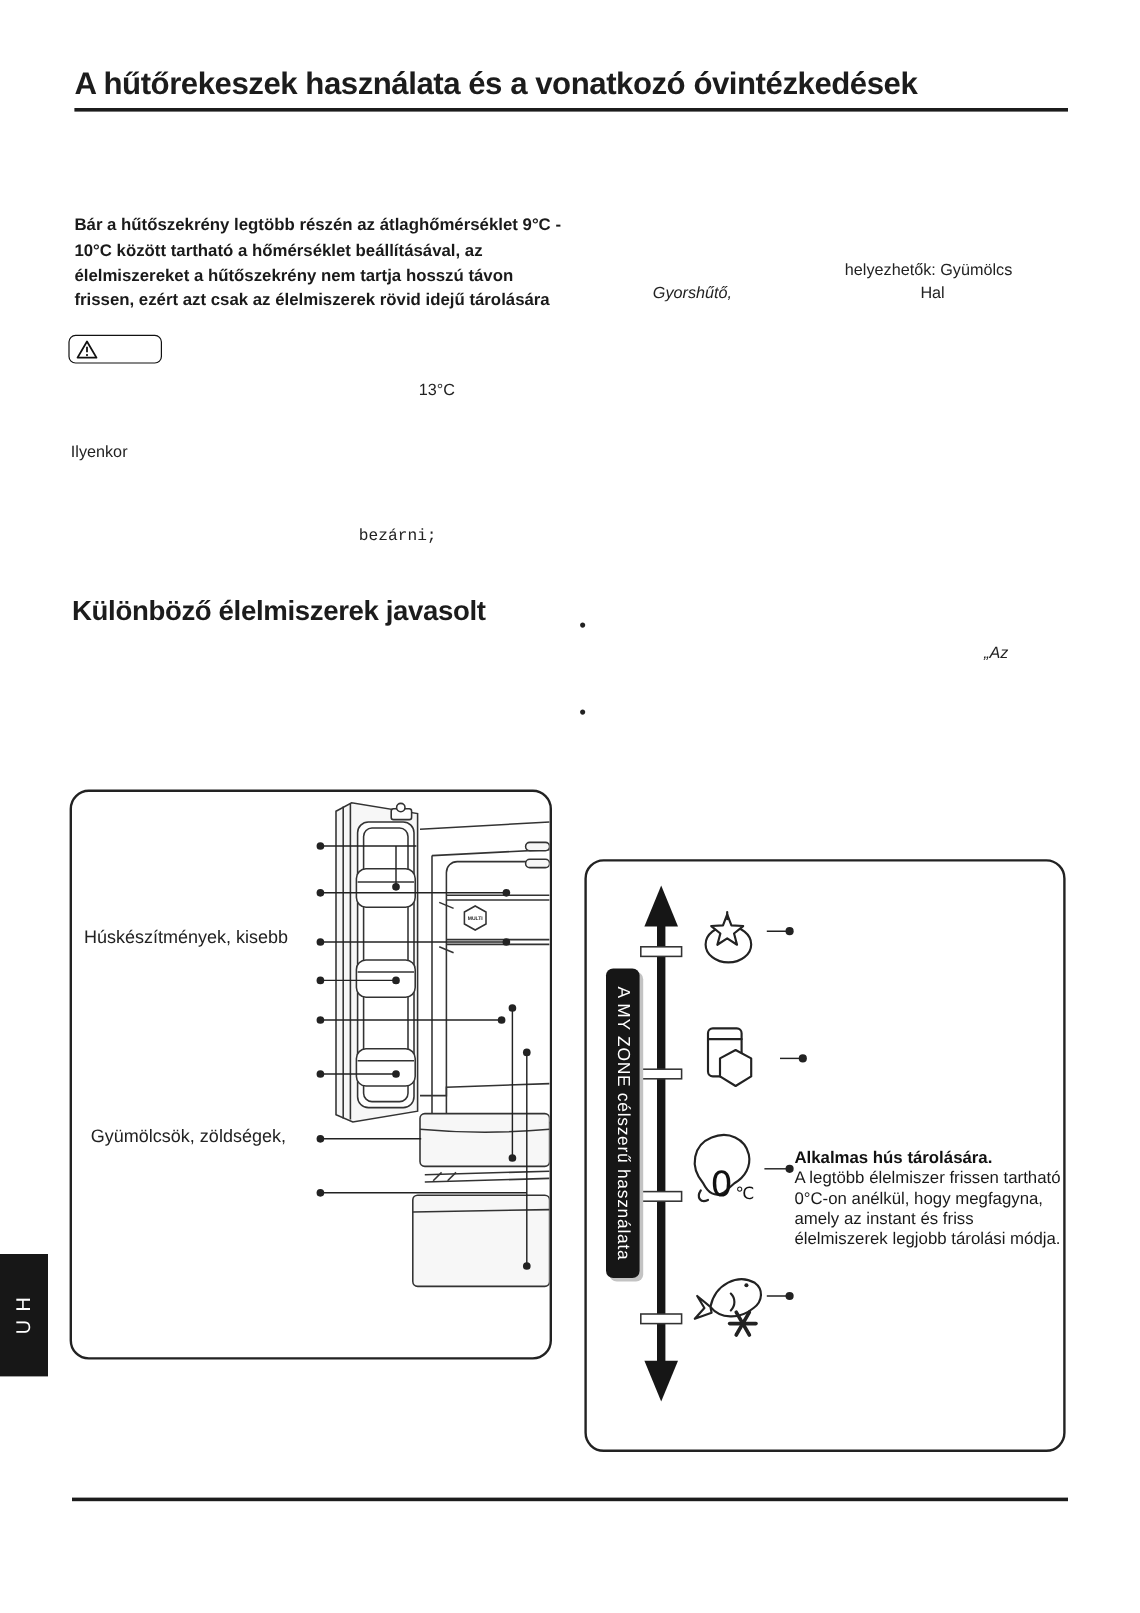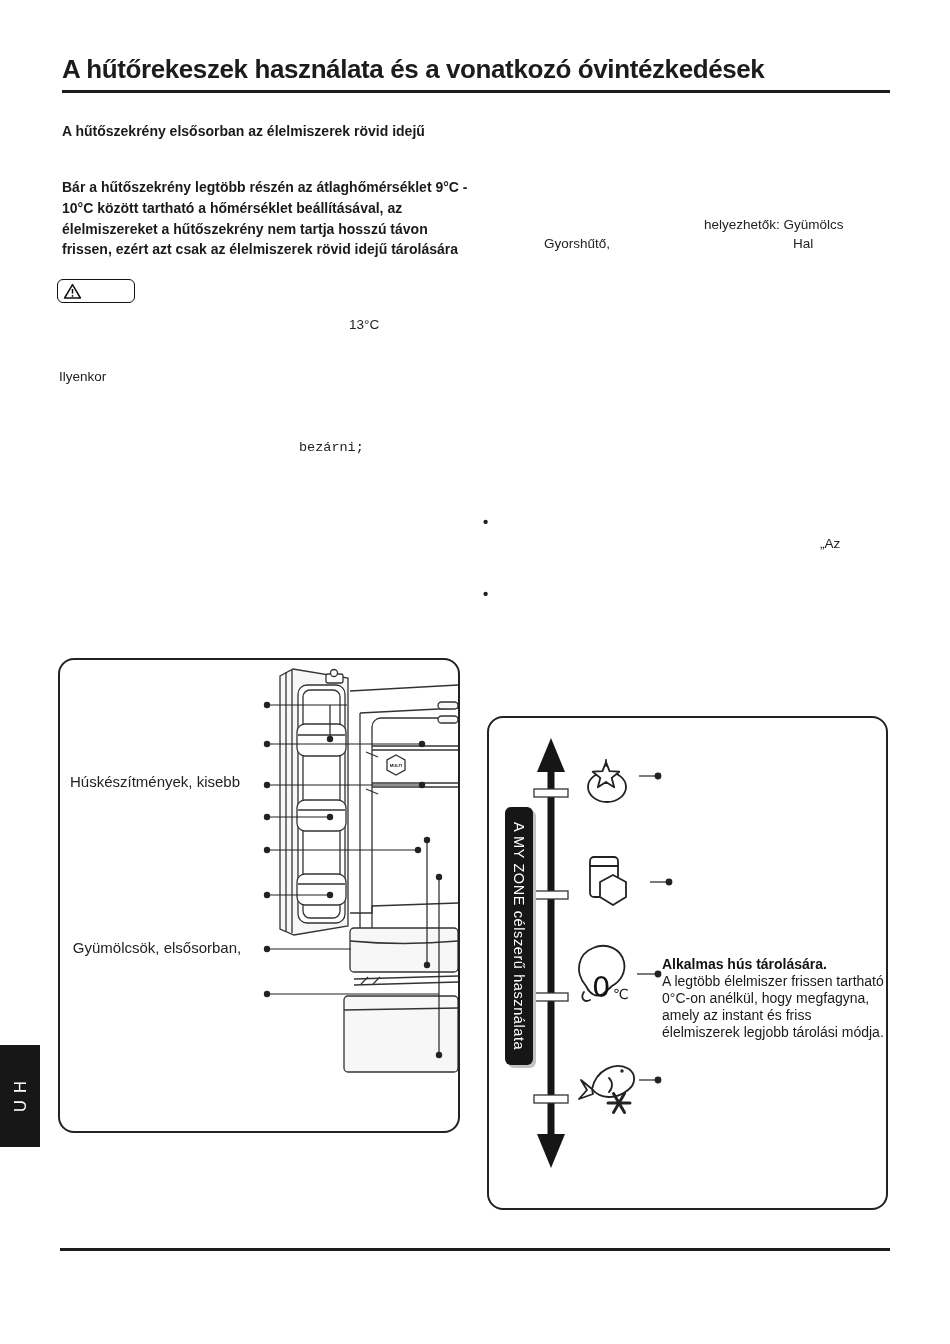--- a/index.html
+++ b/index.html
@@ -9,26 +9,26 @@
   }
   .abs{position:absolute;}
   
   .title{left:62px;top:54px;width:830px;font-size:26px;font-weight:bold;letter-spacing:-0.4px;color:#1c1c1c;}
   .title-rule{left:62px;top:90px;width:828px;height:3px;background:#1c1c1c;}
   
   .lead{left:62px;top:121px;width:420px;font-size:14px;font-weight:bold;line-height:20.5px;}
   .body-par{left:62px;top:177px;width:410px;font-size:14px;font-weight:bold;line-height:20.8px;}
   .frag{font-size:13.5px;font-weight:normal;color:#222;}
   .f-helyez{left:704px;top:217px;}
-  .f-gyors{left:544px;top:236px;}
-  .f-hal{left:793px;top:236px;}
+  .f-gyors{left:544px;top:236px;font-style:italic;}
+  .f-hal{left:767px;top:236px;}
   .f-temp{left:349px;top:317px;}
   .f-ilyenkor{left:59px;top:369px;text-align:right;}
   .f-bezarni{left:299px;top:440px;font-family:Liberation Mono, monospace;}
-  .f-az{left:820px;top:536px;}
+  .f-az{left:820px;top:536px;font-style:italic;}
   
   .warnbox{left:57px;top:279px;width:78px;height:24px;border:1.6px solid #111;border-radius:6px;display:flex;align-items:center;padding-left:5px;box-sizing:border-box;}
   
   .sec-head{left:60px;top:496px;width:440px;font-size:23px;font-weight:bold;letter-spacing:-0.3px;color:#1c1c1c;}
   .bullet{width:18px;font-size:15px;font-weight:bold;color:#222;}
   .b1{left:483px;top:513px;}
   .b2{left:483px;top:585px;}
   
   .panel{border:2px solid #222;border-radius:16px;background:#fff;box-sizing:border-box;}
   .fridge-panel{left:58px;top:658px;width:402px;height:475px;}
@@ -61,38 +61,38 @@
   svg .icon{fill:#fff;stroke:#222;stroke-width:1.8;stroke-linejoin:round;stroke-linecap:round;}
 </style>
 </head>
 <body>
 
 <div class="page">
 
   <div class="abs title">A hűtőrekeszek használata és a vonatkozó óvintézkedések</div>
   <div class="abs title-rule"></div>
 
-  <div class="abs lead">A hűtőszekrény elsősorban az élelmiszerek rövid idejű</div>
   <div class="abs body-par">Bár a hűtőszekrény legtöbb részén az átlaghőmérséklet 9°C - 10°C között tartható a hőmérséklet beállításával, az élelmiszereket a hűtőszekrény nem tartja hosszú távon frissen, ezért azt csak az élelmiszerek rövid idejű tárolására</div>
   <div class="abs frag f-helyez">helyezhetők: Gyümölcs</div>
   <div class="abs frag f-gyors">Gyorshűtő,</div>
   <div class="abs frag f-hal">Hal</div>
 
   <div class="abs warnbox">
     <svg width="19" height="17" viewBox="0 0 19 17">
       <path d="M9.5,1.6 L17.4,15 L1.6,15 Z" fill="#fff" stroke="#111" stroke-width="1.5" stroke-linejoin="round"></path>
       <line x1="9.5" y1="6" x2="9.5" y2="10.6" stroke="#111" stroke-width="1.5"></line>
       <circle cx="9.5" cy="12.9" r="0.9" fill="#111"></circle>
     </svg>
   </div>
 
   <div class="abs frag f-temp">13°C</div>
   <div class="abs frag f-ilyenkor">Ilyenkor</div>
   <div class="abs frag f-bezarni">bezárni;</div>
 
+  <div class="abs sec-head">Különböző élelmiszerek javasolt</div>
   <span class="abs bullet b1">•</span>
   <span class="abs bullet b2">•</span>
   <div class="abs frag f-az">„Az</div>
 
   <div class="abs panel fridge-panel">
     <svg width="398" height="471" viewBox="0 0 398 471">
 
       <g>
         <path class="fill-l" d="M220,16 L233,9 L288,18 L288,266 L234,275 L220,269 Z"></path>
         <line class="ln" x1="226" y1="12" x2="226" y2="272"></line>
@@ -171,21 +171,21 @@
         <circle class="dot" cx="270" cy="235" r="3.2"></circle>
         <circle class="dot" cx="367" cy="180" r="3.2"></circle>
         <circle class="dot" cx="367" cy="305" r="3.2"></circle>
         <circle class="dot" cx="379" cy="217" r="3.2"></circle>
         <circle class="dot" cx="379" cy="395" r="3.2"></circle>
       </g>
     </svg>
   </div>
 
   <div class="abs fridge-label lbl-door">Húskészítmények, kisebb</div>
-  <div class="abs fridge-label lbl-drawer">Gyümölcsök, elsősorban,</div>
+  <div class="abs fridge-label lbl-drawer">Gyümölcsök, zöldségek,</div>
 
   <div class="abs panel myzone-panel">
     <svg width="397" height="490" viewBox="0 0 397 490">
 
       <g>
         <rect class="blk" x="58.5" y="48" width="7" height="372"></rect>
         <polygon class="blk" points="62,20 48,54 76,54"></polygon>
         <polygon class="blk" points="62,450 48,416 76,416"></polygon>
         <rect class="fill-w" x="45" y="71" width="34" height="8" stroke-width="1.5"></rect>
         <rect class="fill-w" x="45" y="173" width="34" height="8" stroke-width="1.5"></rect>

